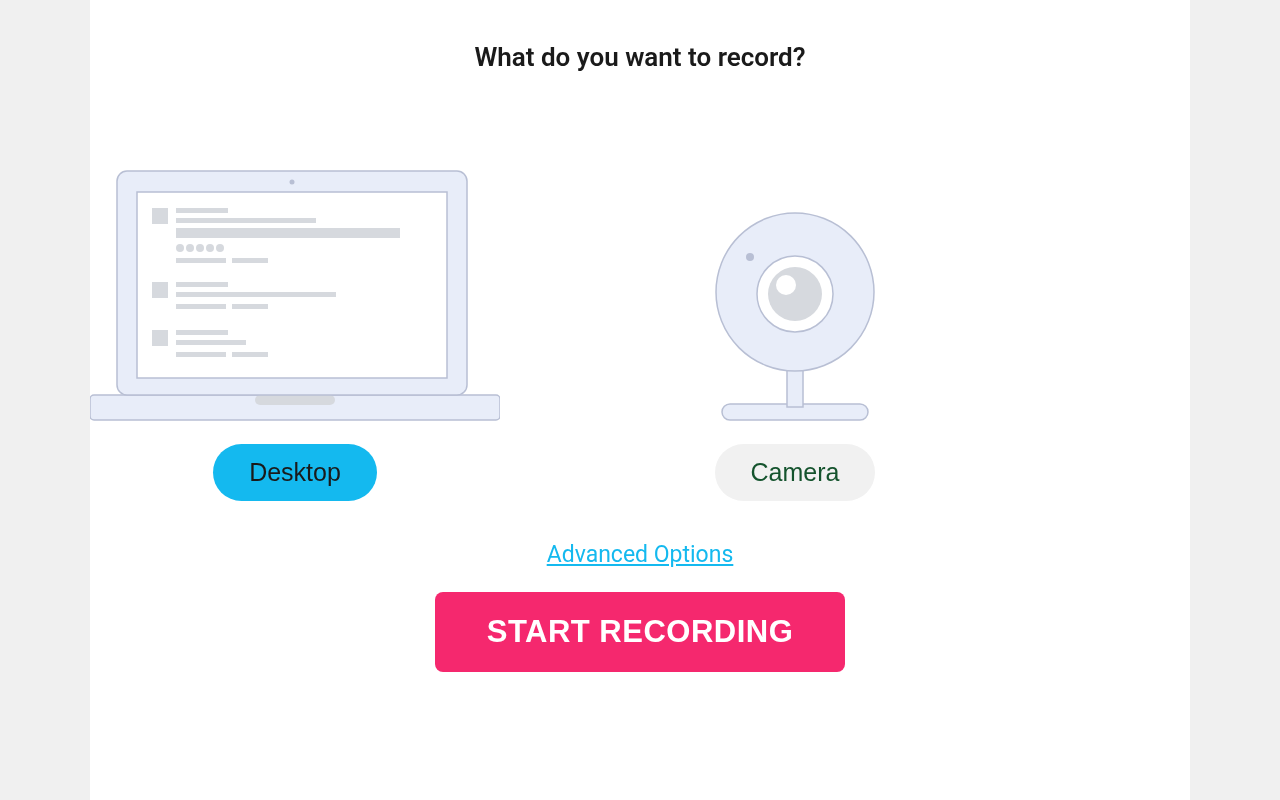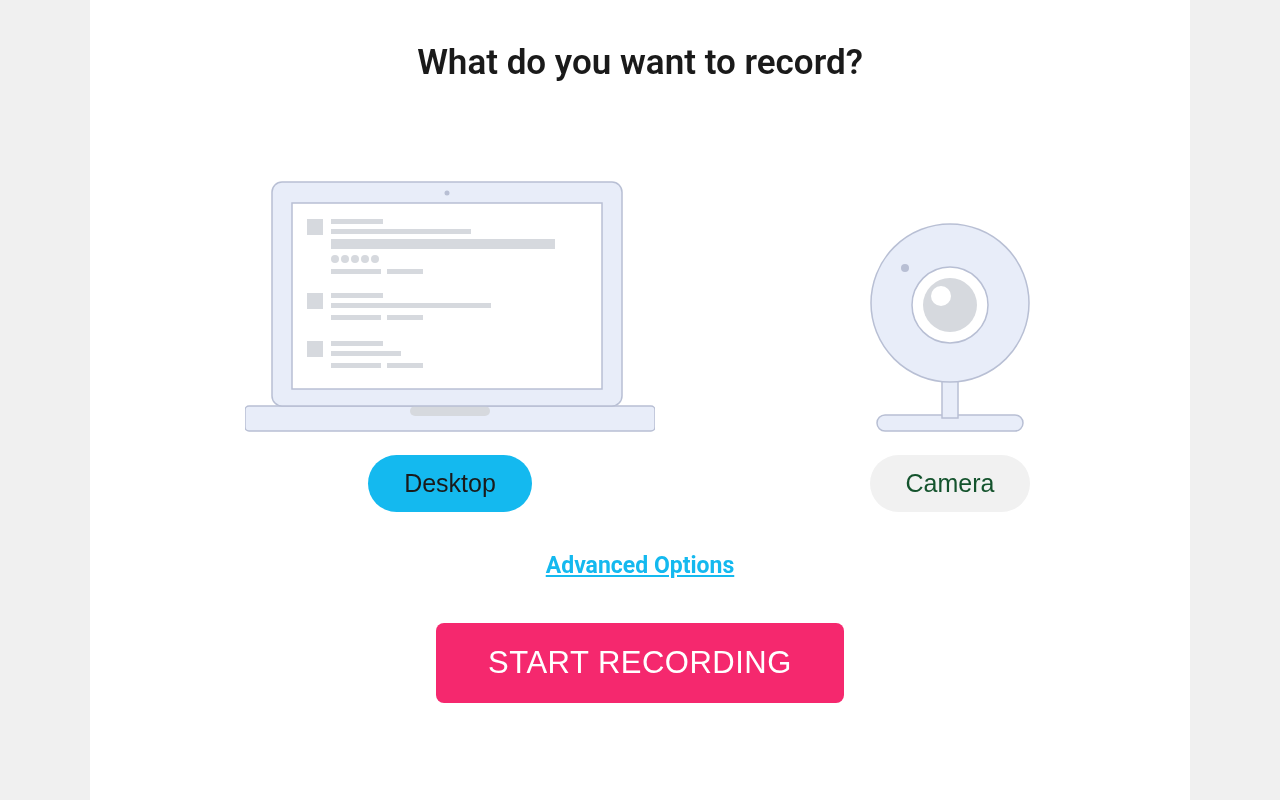--- a/index.html
+++ b/index.html
@@ -16,28 +16,27 @@
     }
     .modal {
       background: #ffffff;
       width: 1100px;
       margin: 0 auto;
       height: 800px;
       padding-top: 42px;
     }
     .title {
       text-align: center;
-      font-size: 35px;
+      font-size: 26px;
       font-weight: 600;
       color: #1a1a1a;
       margin-bottom: 90px;
     }
     .options {
       display: flex;
-      justify-content: center;
       gap: 210px;
       margin-bottom: 40px;
     }
     .option {
       display: flex;
       flex-direction: column;
       align-items: center;
       cursor: pointer;
     }
     .icon-wrap {
@@ -59,37 +58,36 @@
       background: #14b9ef;
       color: #1a1a1a;
     }
     .pill.unselected {
       background: #f1f1f1;
       color: #14532d;
     }
     .advanced-wrap {
       text-align: center;
       margin-top: 10px;
-      margin-bottom: 44px;
-      font-weight: bold;
+      margin-bottom: 24px;
     }
     .advanced-link {
       color: #14b9ef;
       font-size: 23px;
       text-decoration: underline;
       cursor: pointer;
     }
     .start-wrap {
       text-align: center;
     }
     .start-btn {
       background: #f5286e;
       color: #ffffff;
       font-size: 31px;
-      font-weight: 400;
+      font-weight: 700;
       letter-spacing: 0.5px;
       border: none;
       border-radius: 8px;
       padding: 22px 52px;
       cursor: pointer;
     }
   </style>
 </head>
 <body>
 

